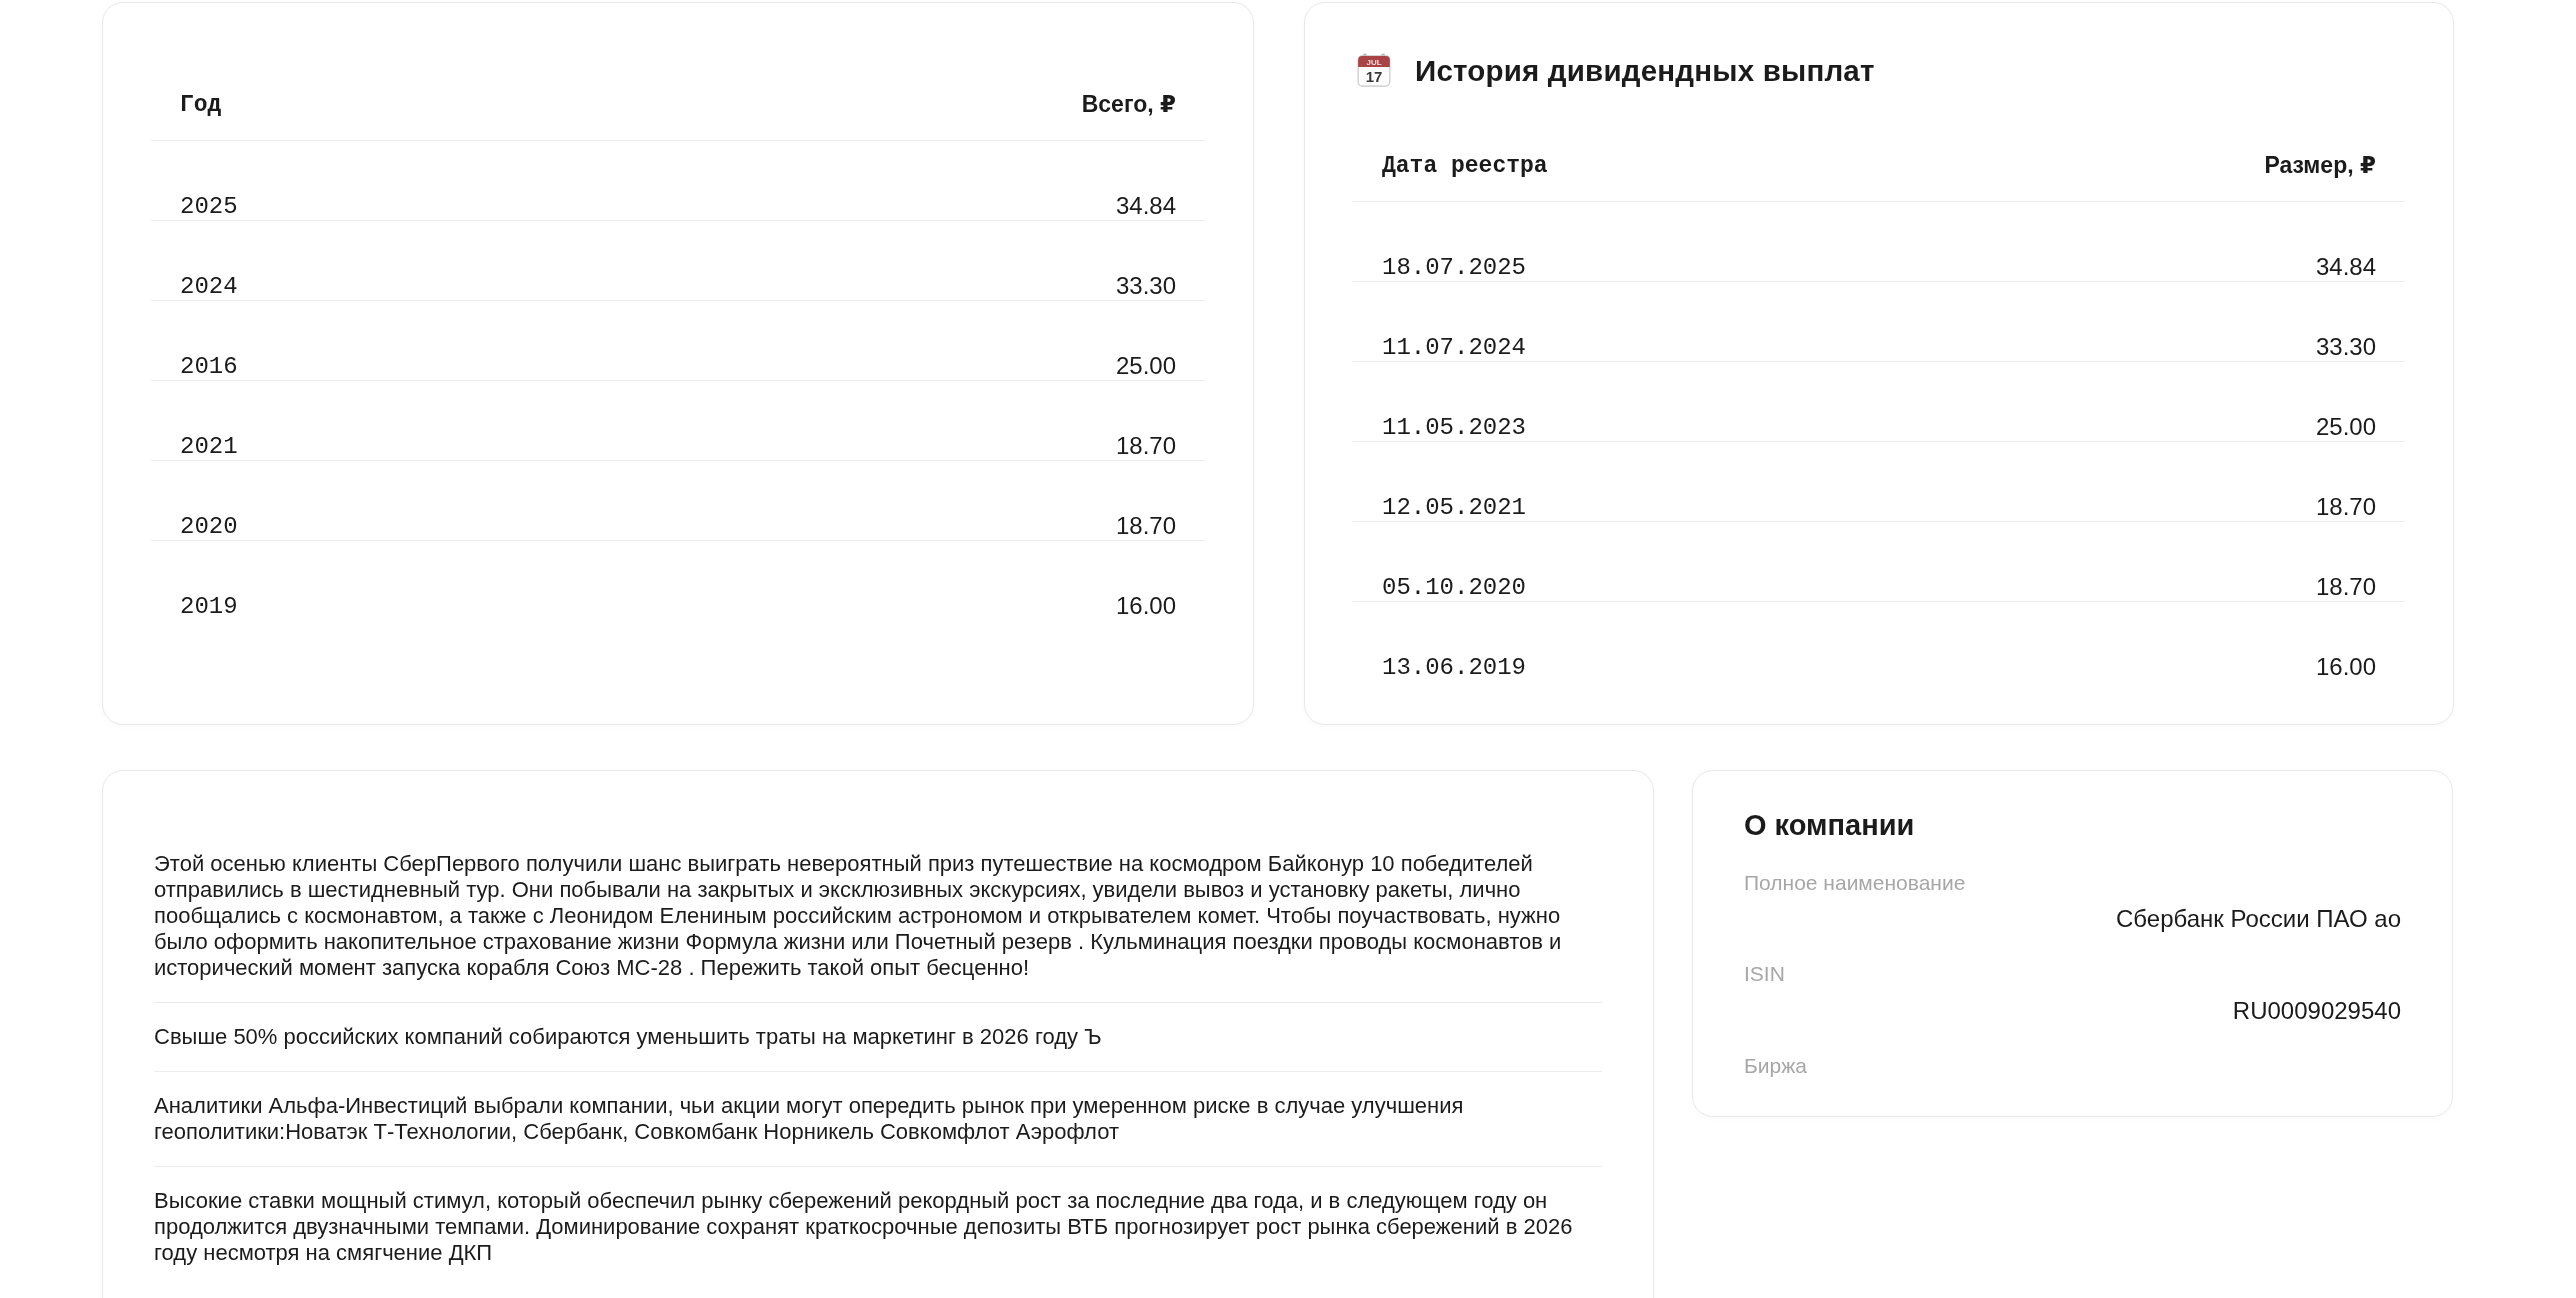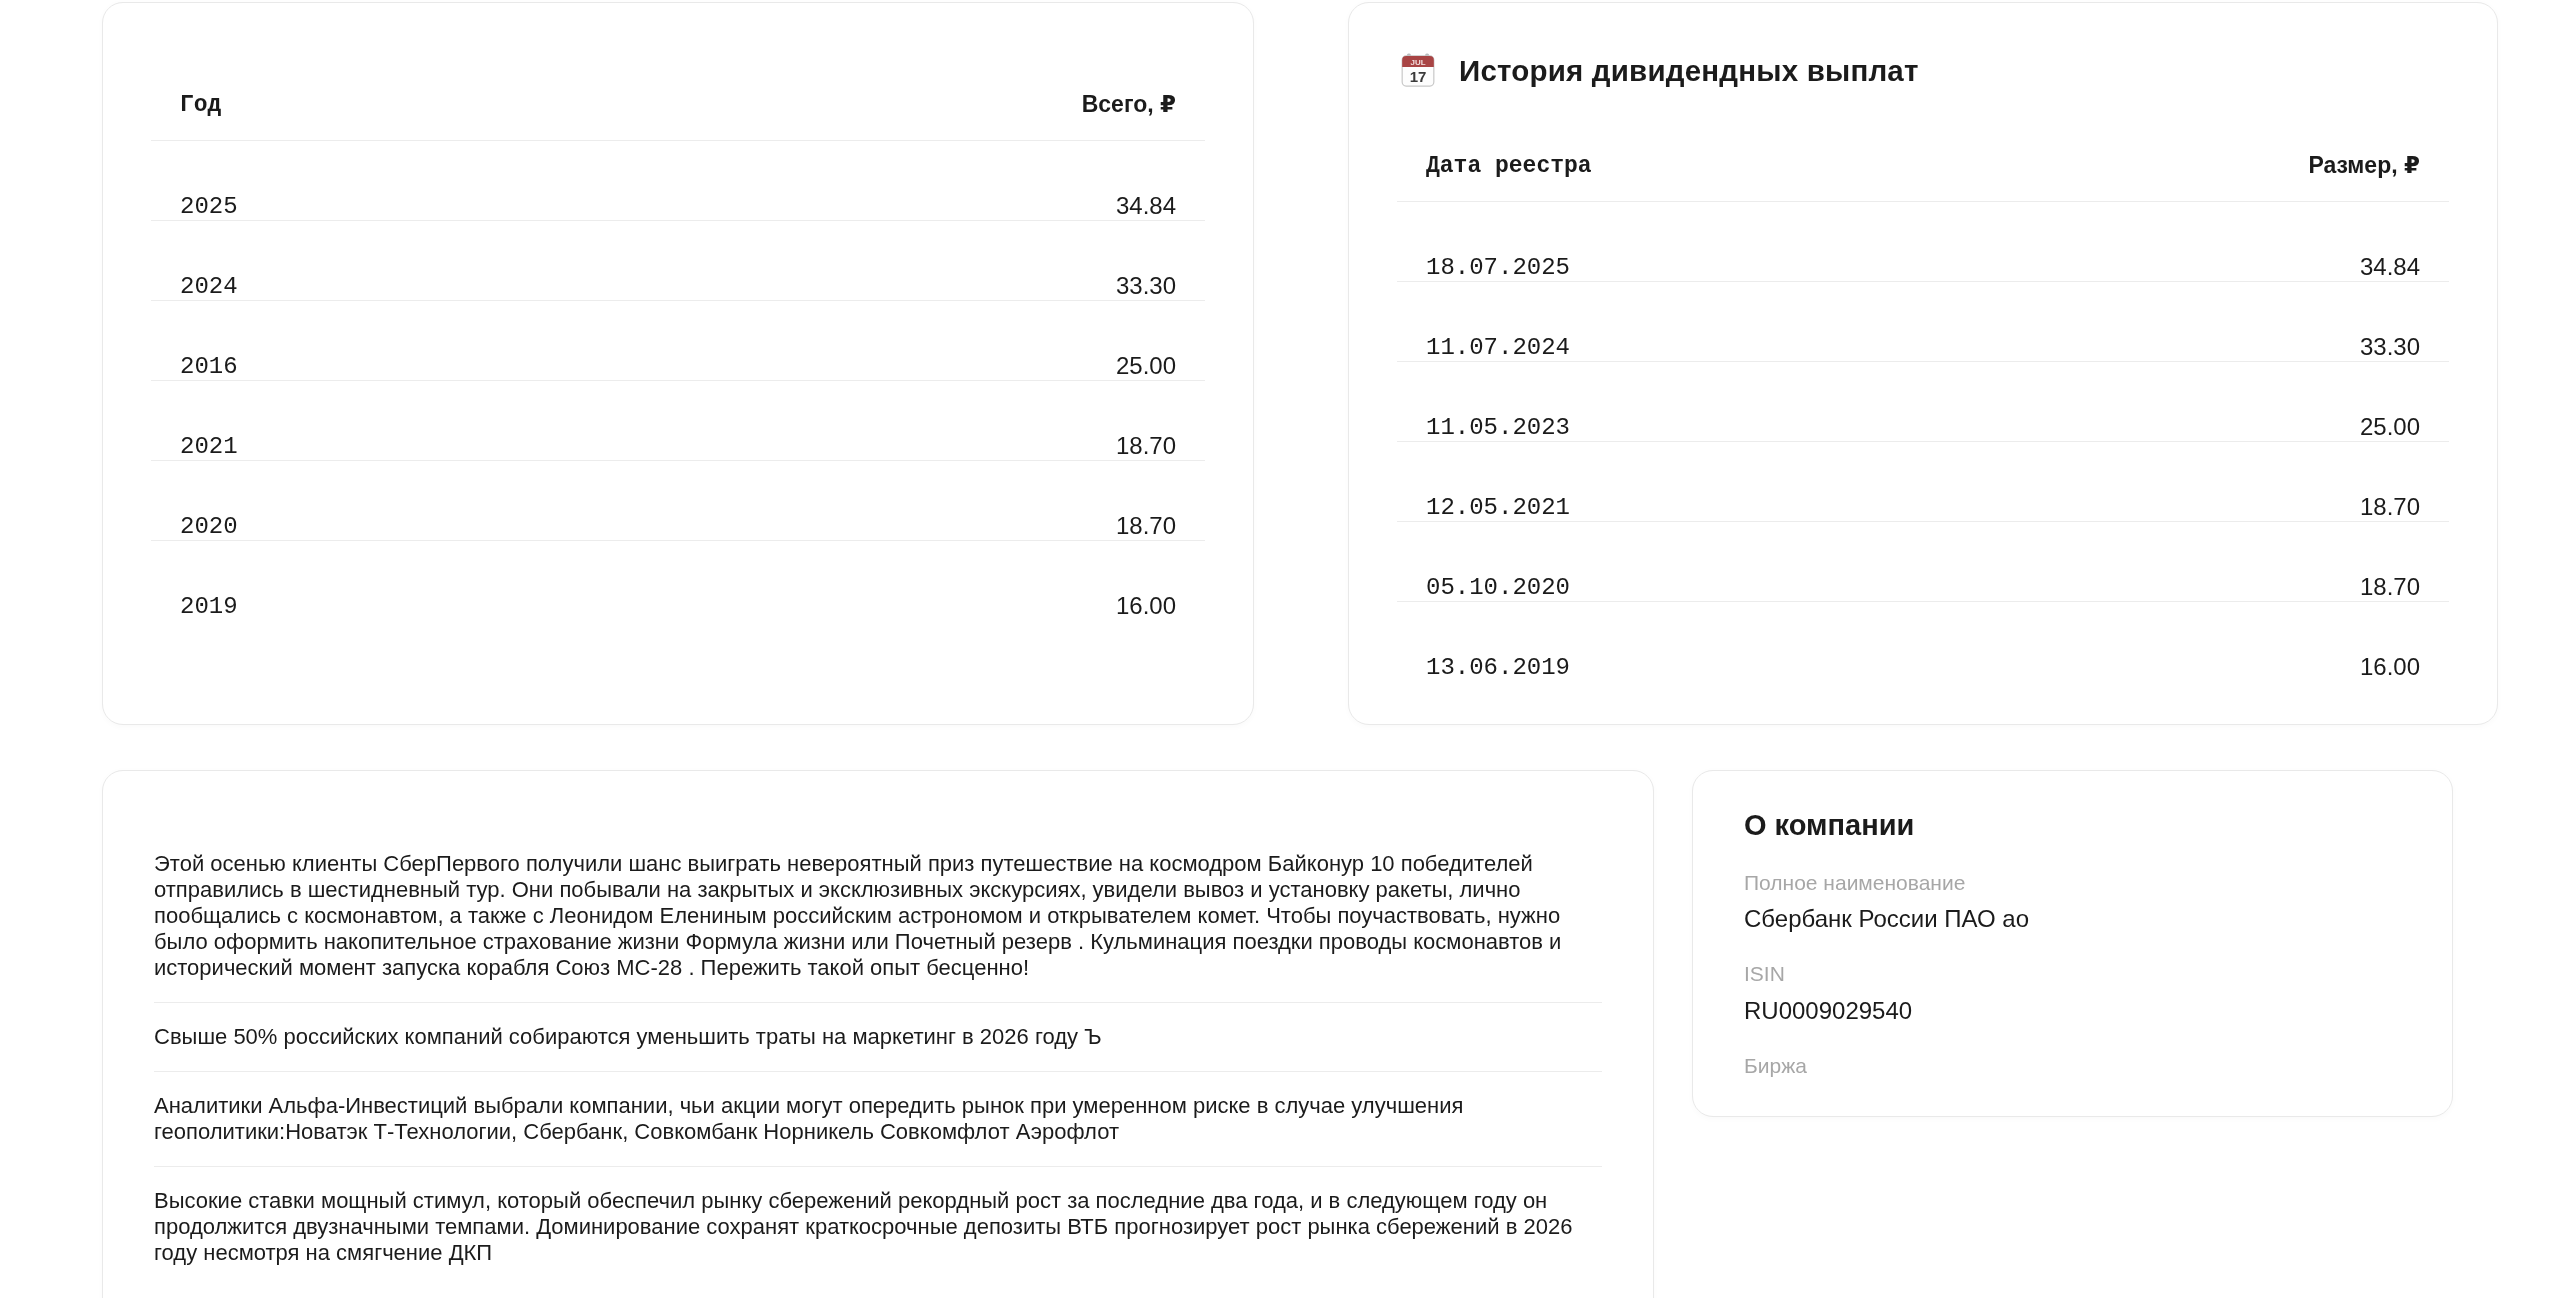--- a/index.html
+++ b/index.html
@@ -29,23 +29,23 @@
   .news-card{width:1552px;padding:38px 51px 45px 51px;min-height:559px;}
   .news-title{font-size:29px;font-weight:700;}
   .news-list{margin-top:42px;}
   .news-item{font-size:22px;line-height:26px;}
   .news-item + .news-item{border-top:1.6px solid #ececec;margin-top:21px;padding-top:21px;}
   
   .about-card{width:761px;padding:38px 51px 38px 51px;}
   .about-title{font-size:29px;font-weight:700;}
   .about-field{margin-top:29px;}
   .about-label{font-size:21px;color:#a7a7a7;line-height:24px;}
-  .about-value{font-size:24px;margin-top:9.6px;line-height:29px;}
+  .about-value{font-size:24px;margin-top:9.6px;line-height:29px;text-align:right;}
   .w1443{width:1152px;flex:0 0 auto;}
-  .w1440{width:1150px;flex:0 0 auto;margin-left:44px;}
+  .w1440{width:1150px;flex:0 0 auto;}
 </style>
 </head>
 <body>
 
 <div class="page">
 
   <div class="top-row">
 
     <div class="card table-card w1443">
       <div class="div-table">

